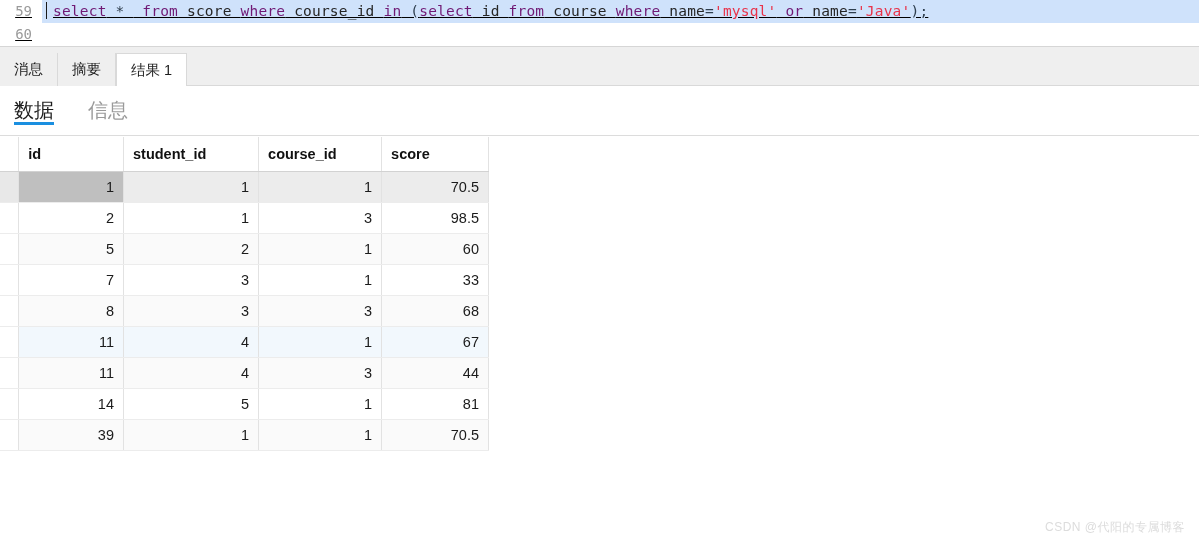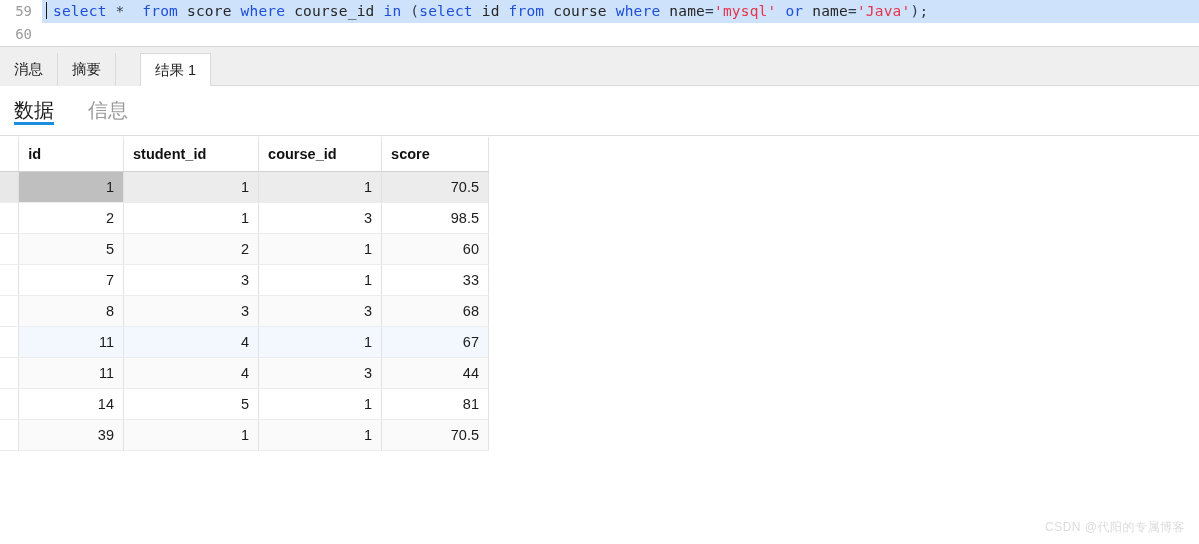--- a/index.html
+++ b/index.html
@@ -22,20 +22,21 @@
     left: 0; top: 0;
     width: 1199px;
     height: 46px;
     background: #ffffff;
   }
   .code-line {
     position: relative;
     height: 23px;
     display: flex;
     align-items: center;
+    text-decoration: underline;
   }
   .gutter {
     width: 42px;
     min-width: 42px;
     text-align: right;
     padding-right: 10px;
     box-sizing: border-box;
     color: #9a9a9a;
     font-family: "DejaVu Sans Mono", monospace;
     font-size: 14px;
@@ -58,21 +59,21 @@
   }
   .caret {
     display: inline-block;
     width: 0;
     border-left: 1.5px solid #1a1a1a;
     height: 17px;
     vertical-align: -3px;
     margin-left: -8px;
     margin-right: 6px;
   }
-  .kw   { color: #1d4ed8; }
+  .kw   { color: #701a75; }
   .idn  { color: #262626; }
   .str  { color: #e8334a; }
   .pun  { color: #2f3f4f; }
 
   
   .tabstrip {
     position: absolute;
     left: 0; top: 46px;
     width: 1199px;
     height: 40px;
@@ -96,21 +97,20 @@
   }
   .tab.active {
     background: #ffffff;
     border-top: 1px solid #d9d9d9;
     border-left: 1px solid #d9d9d9;
     border-right: 1px solid #d9d9d9;
     height: 34px;
     line-height: 33px;
     position: relative;
     top: 1px;
-    margin-left: 24px;
   }
   .tabfill {
     flex: 1;
     height: 33px;
     border-bottom: 1px solid #d9d9d9;
   }
 
   
   .subtabs {
     position: absolute;

